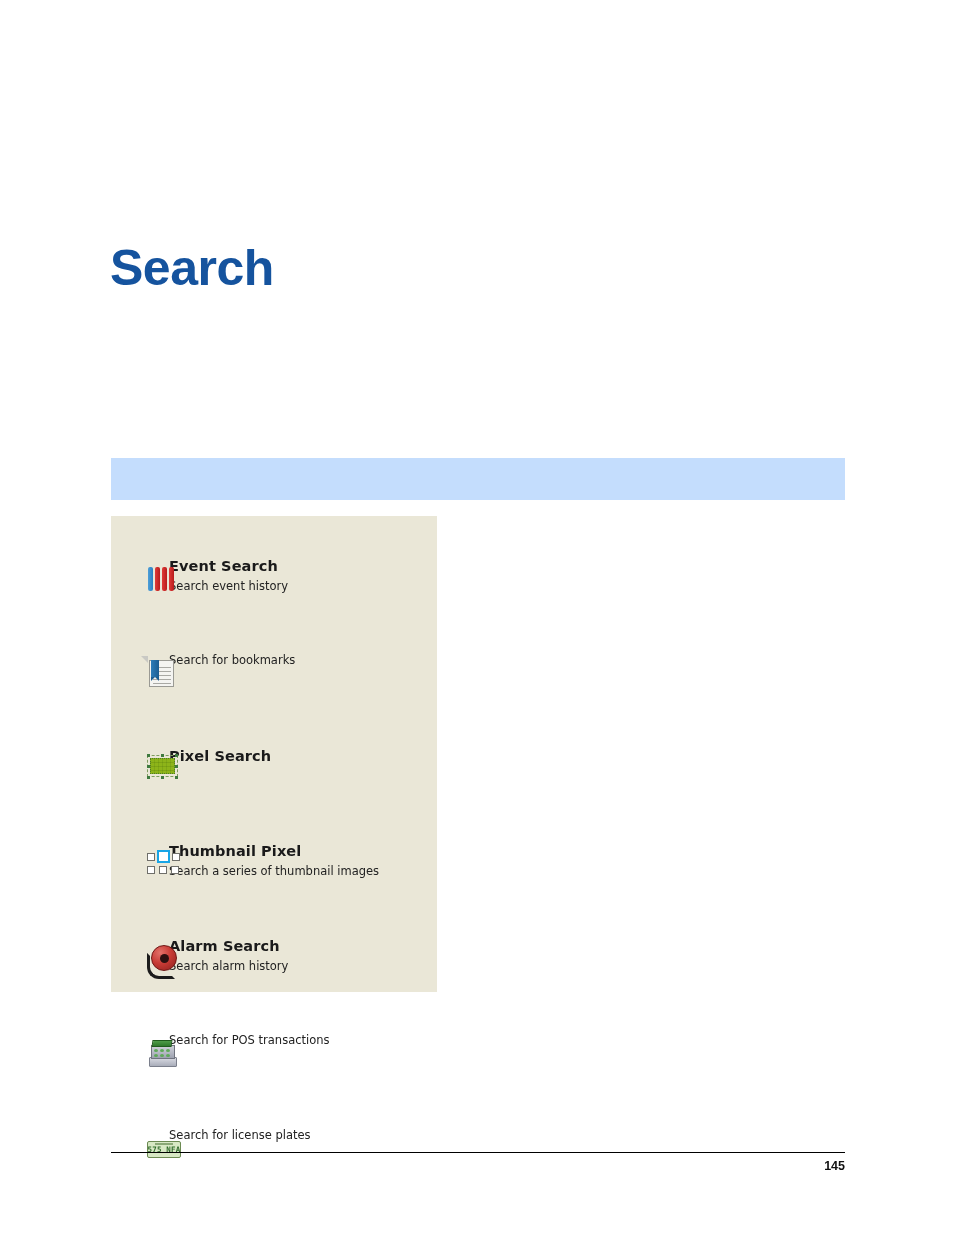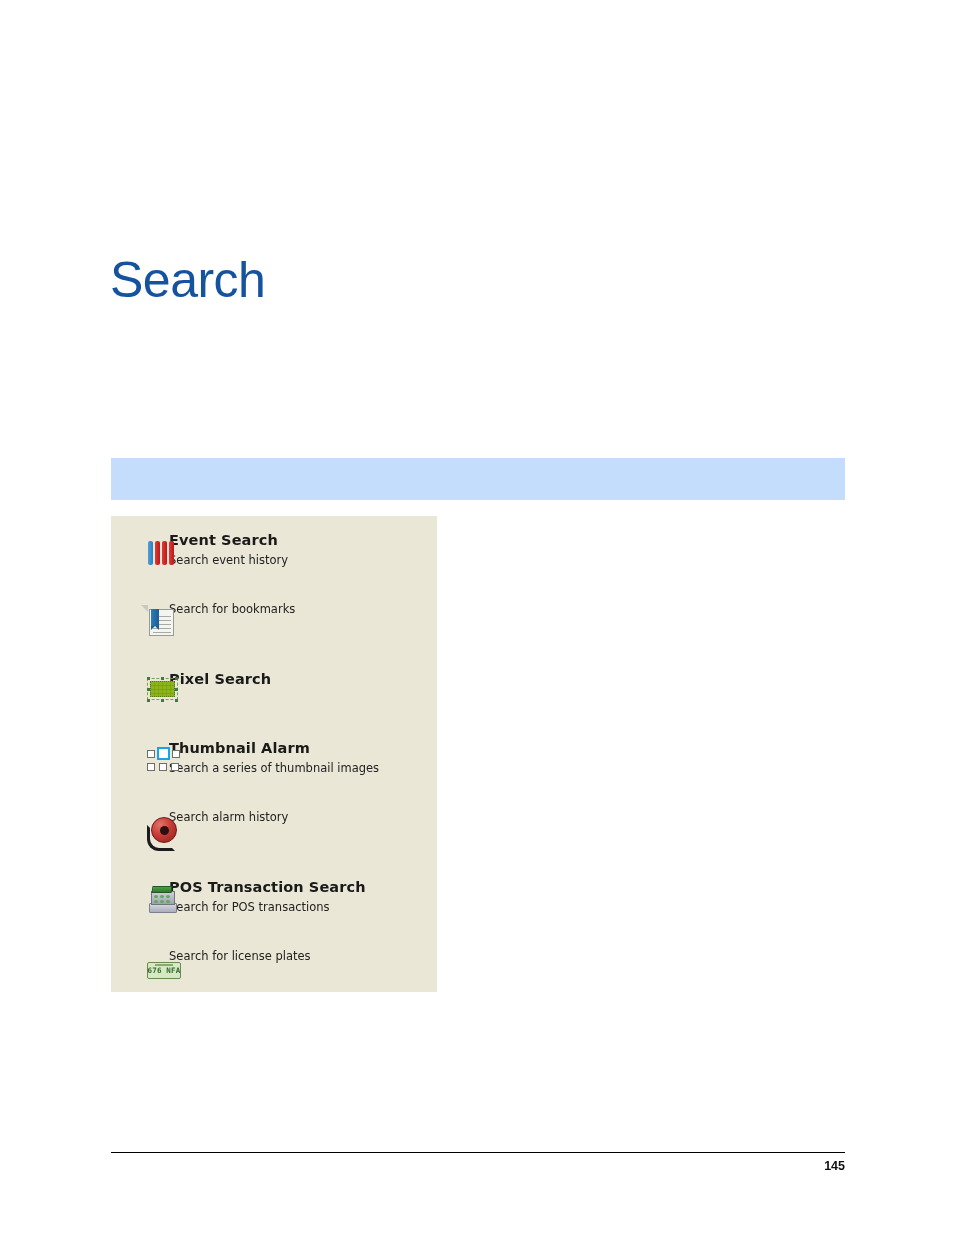--- a/index.html
+++ b/index.html
@@ -12,23 +12,23 @@
     height: 1235px;
     position: relative;
     font-family: "Liberation Sans", sans-serif;
     overflow: hidden;
   }
 
   
   .page-title {
     position: absolute;
     left: 110px;
-    top: 255px;
+    top: 243px;
     font-size: 50px;
-    font-weight: 400;
+    font-weight: 700;
     color: #15539e;
     letter-spacing: -0.5px;
     line-height: 1;
     white-space: nowrap;
   }
 
   
   .blue-band {
     position: absolute;
     left: 111px;
@@ -64,20 +64,21 @@
   }
   .menu-icon {
     position: absolute;
     left: 18px;
     top: 6px;
     width: 34px;
     height: 34px;
   }
   .menu-text {
     padding-left: 40px;
+    margin-top: 26px;
   }
   .menu-title {
     font-family: "DejaVu Sans", sans-serif;
     font-size: 14.5px;
     font-weight: bold;
     color: #1a1a1a;
     line-height: 20px;
     letter-spacing: 0.1px;
     white-space: nowrap;
   }
@@ -374,60 +375,60 @@
       <div class="menu-title">Pixel Search</div>
     </div>
   </div>
 
   <div class="menu-item thumbnail">
     <span class="menu-icon ico-thumb">
       <s class="r1c1"></s><s class="r1c2"></s><s class="r1c3"></s>
       <s class="r2c1"></s><s class="r2c2"></s><s class="r2c3"></s>
     </span>
     <div class="menu-text">
-      <div class="menu-title">Thumbnail Alarm</div>
+      <div class="menu-title">Thumbnail Pixel</div>
       <div class="menu-desc">Search a series of thumbnail images</div>
     </div>
   </div>
 
   <div class="menu-item">
     <span class="menu-icon ico-alarm">
       <span class="bracket"></span>
       <span class="dome"></span>
       <span class="hub"></span>
     </span>
     <div class="menu-text">
+      <div class="menu-title">Alarm Search</div>
       <div class="menu-desc">Search alarm history</div>
     </div>
   </div>
 
   <div class="menu-item">
     <span class="menu-icon ico-pos">
       <span class="base"></span>
       <span class="body"></span>
       <span class="screen"></span>
       <span class="keys">
           <u></u>
           <u></u>
           <u></u>
           <u></u>
           <u></u>
           <u></u>
         </span>
     </span>
     <div class="menu-text">
-      <div class="menu-title">POS Transaction Search</div>
       <div class="menu-desc">Search for POS transactions</div>
     </div>
   </div>
 
   <div class="menu-item plate">
     <span class="menu-icon ico-plate">
       <span class="plate">
-        <span class="plate-text">676 NFA</span>
+        <span class="plate-text">575 NFA</span>
       </span>
       <span class="plate-top"></span>
     </span>
     <div class="menu-text">
       <div class="menu-desc">Search for license plates</div>
     </div>
   </div>
 
 </div>
 

